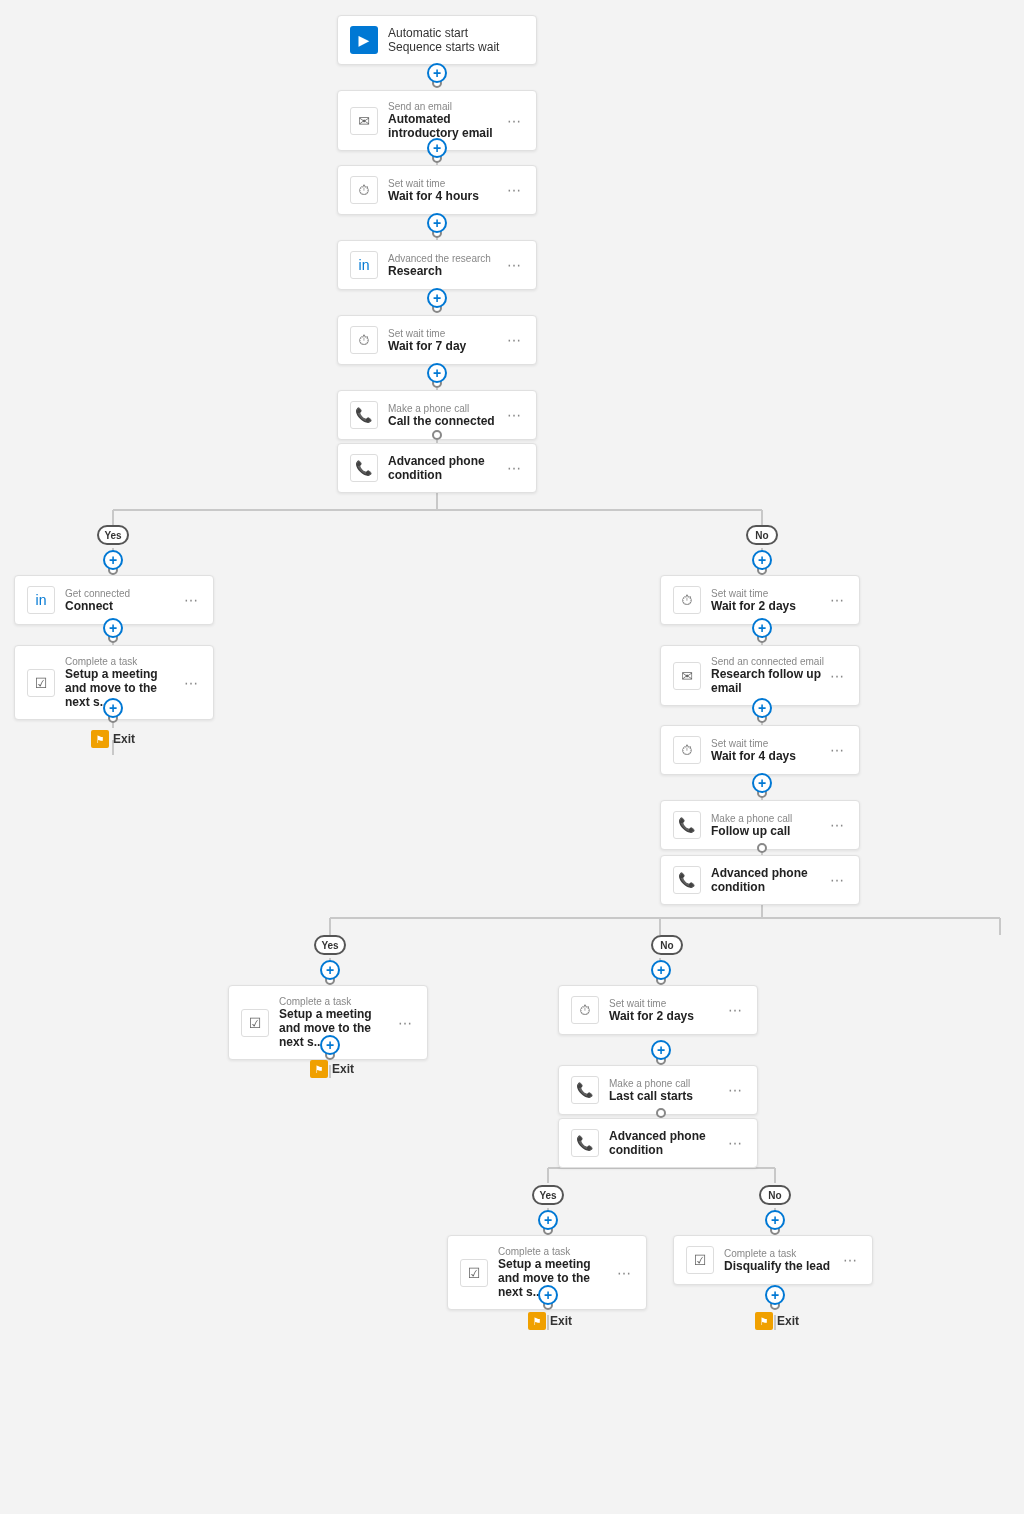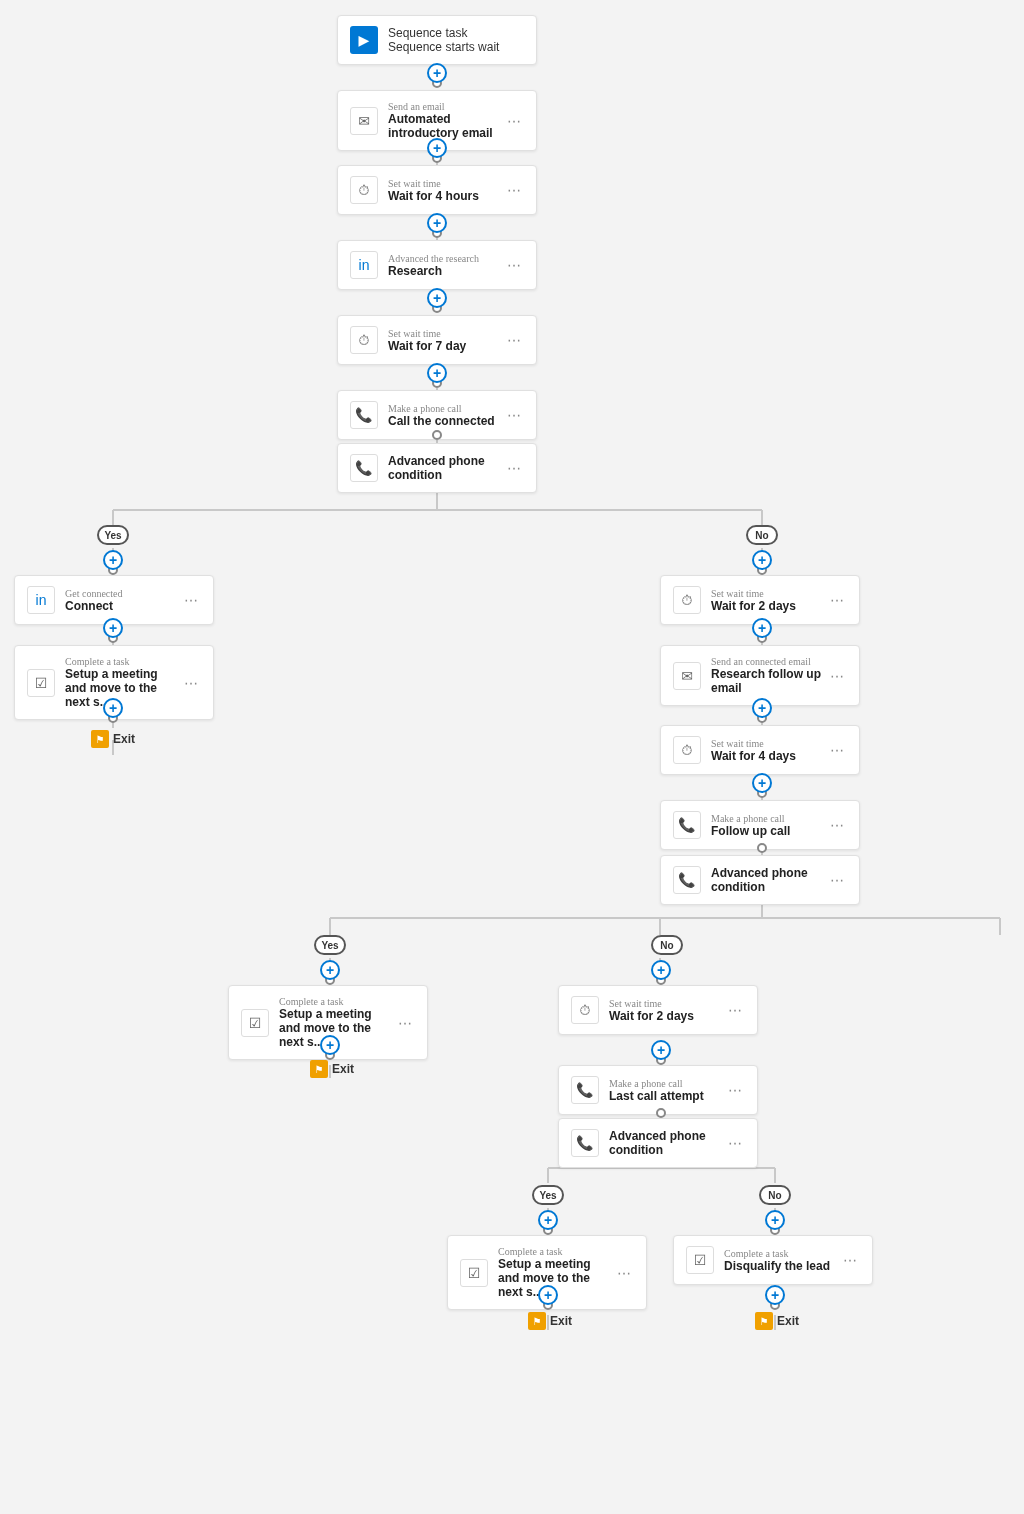--- a/index.html
+++ b/index.html
@@ -39,21 +39,20 @@
       font-size: 14px;
       color: #666;
       border: 1px solid #ddd;
     }
     .node-card .node-text {
       flex: 1;
     }
     .node-card .node-label {
       font-size: 10px;
       color: #888;
-      font-family: Liberation Serif, serif;
     }
     .node-card .node-title {
       font-size: 12px;
       font-weight: 600;
       color: #222;
     }
     .node-card .more-btn {
       width: 20px;
       height: 20px;
       display: flex;
@@ -249,21 +248,21 @@
 
     <line x1="775" y1="1268" x2="775" y2="1285" stroke="#c8c8c8" stroke-width="2"></line>
     <line x1="775" y1="1295" x2="775" y2="1305" stroke="#c8c8c8" stroke-width="2"></line>
 
     <line x1="775" y1="1315" x2="775" y2="1330" stroke="#c8c8c8" stroke-width="2"></line>
   </svg>
 
   <div class="start-node" style="left:337px; top:15px; width:200px;">
     <div class="start-icon">▶</div>
     <div class="node-text">
-      <div class="node-label">Sequence task</div>
+      <div class="node-label">Automatic start</div>
       <div class="node-title">Sequence starts wait</div>
     </div>
   </div>
 
   <div class="plus-btn" style="left:427px; top:63px;">
     <span>+</span>
   </div>
 
   <div class="dot" style="left:432px; top:78px;"></div>
 
@@ -500,21 +499,21 @@
 
   <div class="plus-btn" style="left:651px; top:1040px;">
     <span>+</span>
   </div>
   <div class="dot" style="left:656px; top:1055px;"></div>
 
   <div class="node-card" style="left:558px; top:1065px; width:200px;">
     <div class="icon-box">📞</div>
     <div class="node-text">
       <div class="node-label">Make a phone call</div>
-      <div class="node-title">Last call attempt</div>
+      <div class="node-title">Last call starts</div>
     </div>
     <div class="more-btn">⋯</div>
   </div>
 
   <div class="dot" style="left:656px; top:1108px;"></div>
 
   <div class="node-card" style="left:558px; top:1118px; width:200px;">
     <div class="icon-box">📞</div>
     <div class="node-text">
       <div class="node-title">Advanced phone condition</div>

